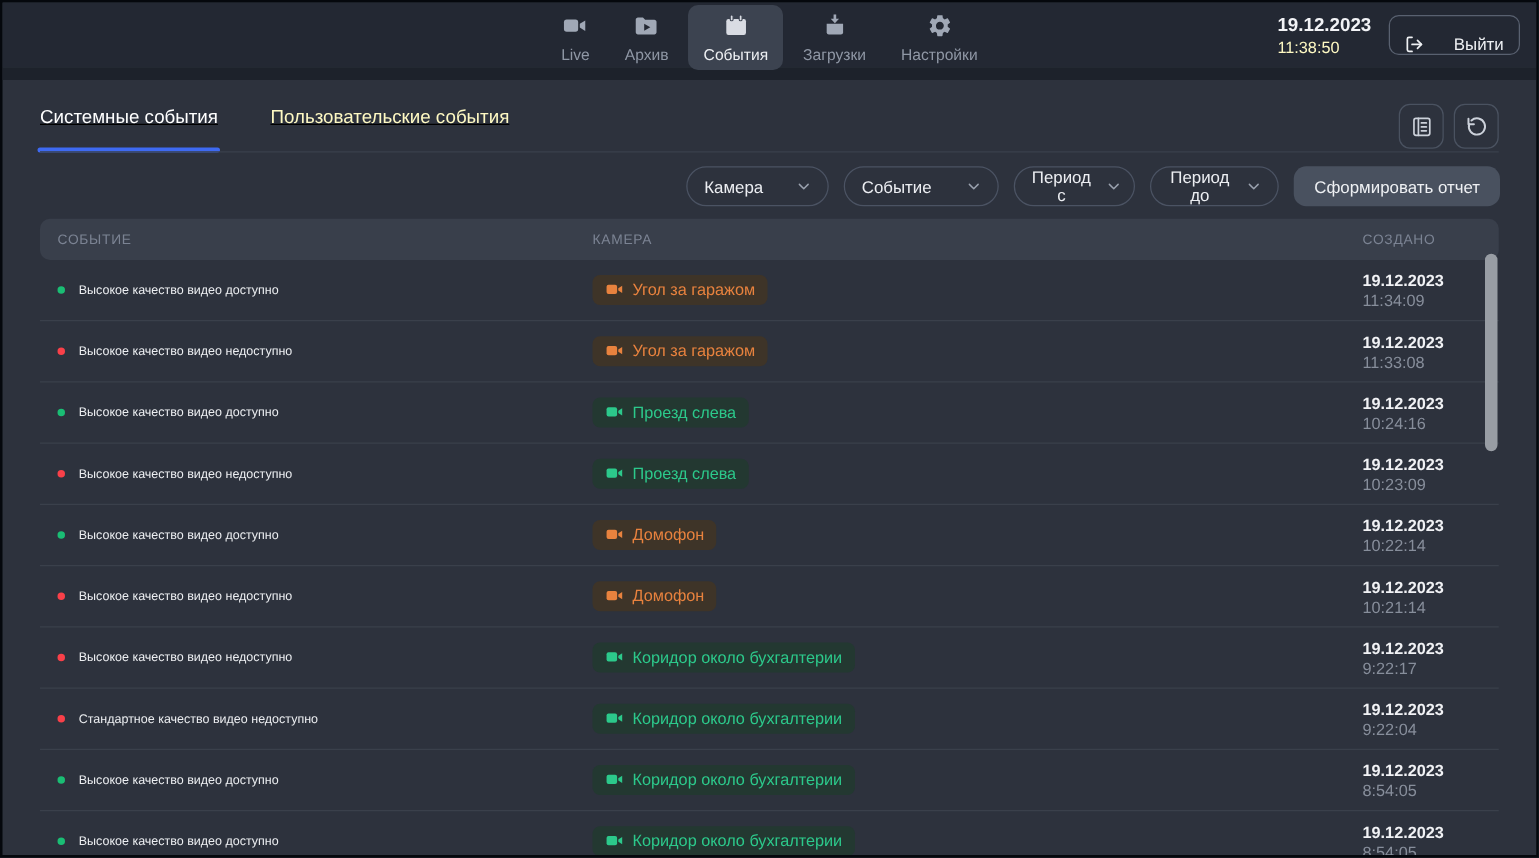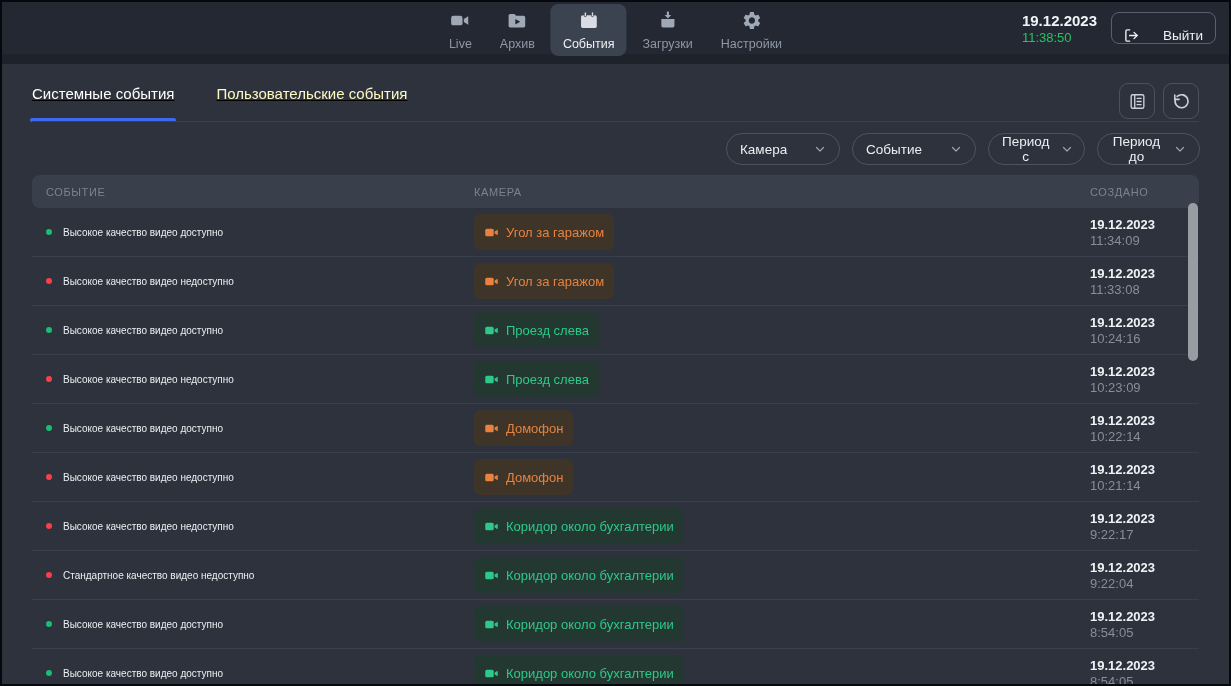--- a/index.html
+++ b/index.html
@@ -21,21 +21,21 @@
     padding:6px 12px 5px;border-radius:8px;background:transparent;border:none;
     color:#a0a8b6;cursor:pointer;}
   .nav-item .nav-label{font-size:12.5px;color:#8f97a5;white-space:nowrap;}
   .nav-item.active{background:#3c4350;}
   .nav-item.active .nav-label{color:#eef0f3;}
   .nav-item.active{color:#d9dce3;}
 
   .topbar-right{position:absolute;right:13px;top:0;height:52px;
     display:flex;align-items:center;gap:14px;}
   .dt-date{font-size:15px;font-weight:bold;color:#f2f3f6;line-height:18px;}
-  .dt-time{font-size:13px;color:#22c55e;line-height:15px;}
+  .dt-time{font-size:13px;color:#fef9c3;line-height:15px;}
   .logout-btn{display:flex;align-items:flex-end;gap:24px;height:32px;padding:0 12px;
     border:1px solid #596170;border-radius:8px;background:transparent;
     color:#eef0f3;font-size:13.5px;cursor:pointer;}
 
   
   .tabs-row{padding:21px 30px 0;position:relative;display:flex;align-items:flex-start;}
   .tabs{display:flex;gap:42px;text-decoration:underline;}
   .tab{font-size:15px;color:#fef9c3;padding-bottom:20px;position:relative;
     background:none;border:none;cursor:pointer;font-family:inherit;}
   .tab.active{color:#ffffff;}
@@ -66,21 +66,21 @@
   .thead{display:grid;grid-template-columns:428px 616px 1fr;align-items:center;
     height:33px;background:#393f4b;border-radius:8px;padding:0 14px;
     color:#7b8393;font-size:11px;letter-spacing:.6px;}
   .row{display:grid;grid-template-columns:428px 616px 1fr;align-items:center;
     height:49px;padding:0 14px;border-bottom:1px solid #3a404b;cursor:default;}
   .cell-event{display:flex;align-items:center;gap:11px;}
   .ring{width:6px;height:6px;border-radius:50%;border:3px solid #888;flex:none;}
   .ring.ok{border-color:#1abd74;}
   .ring.err{border-color:#f94049;}
   .event-label{font-size:10px;color:#eceef1;}
-  .badge{display:inline-flex;align-items:center;gap:7px;height:36px;padding:0 10px;
+  .badge{display:inline-flex;align-items:center;gap:7px;height:24px;padding:0 10px;
     border-radius:6px;font-size:13px;width:fit-content;}
   .badge.orange{color:#e8823e;background:#3e3428;}
   .badge.green{color:#2cc98b;background:#233831;}
   .badge .badge-cam{display:flex;}
   .row-date{font-size:13px;font-weight:bold;color:#f1f2f5;line-height:16px;}
   .row-time{font-size:13px;color:#878e9b;line-height:15px;}
 
   .scroll-thumb{position:absolute;left:1186px;top:201px;width:10px;height:158px;
     border-radius:5px;background:#989da4;cursor:grab;}
 </style>
@@ -218,20 +218,21 @@
         </span>
     </button>
     <button class="pill w-period-do">
       <span>Период до</span>
       <span class="chev">
           <svg width="12" height="12" viewBox="0 0 24 24" fill="none" stroke="currentColor" stroke-width="2.4" stroke-linecap="round" stroke-linejoin="round">
             <path d="M5 9l7 7 7-7"></path>
           </svg>
         </span>
     </button>
+    <button class="report-btn">Сформировать отчет</button>
   </div>
 
   <div class="table">
     <div class="thead">
       <div>СОБЫТИЕ</div>
       <div>КАМЕРА</div>
       <div>СОЗДАНО</div>
     </div>
     <div class="rows">
   <div class="row">

